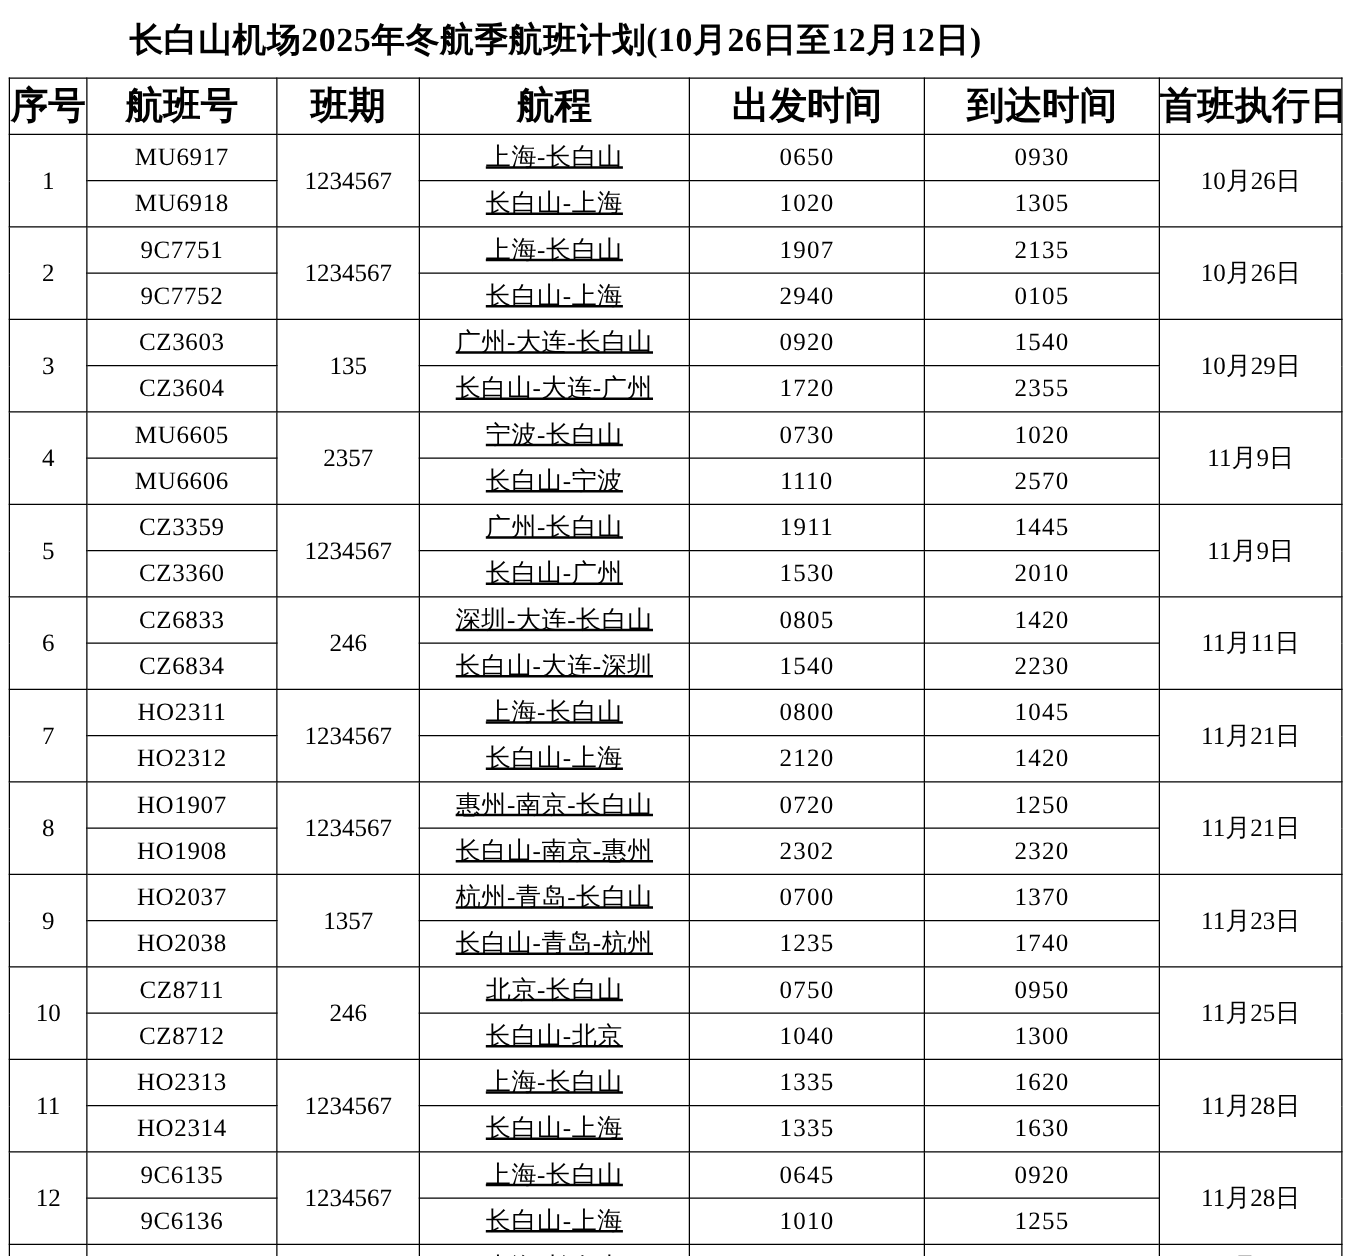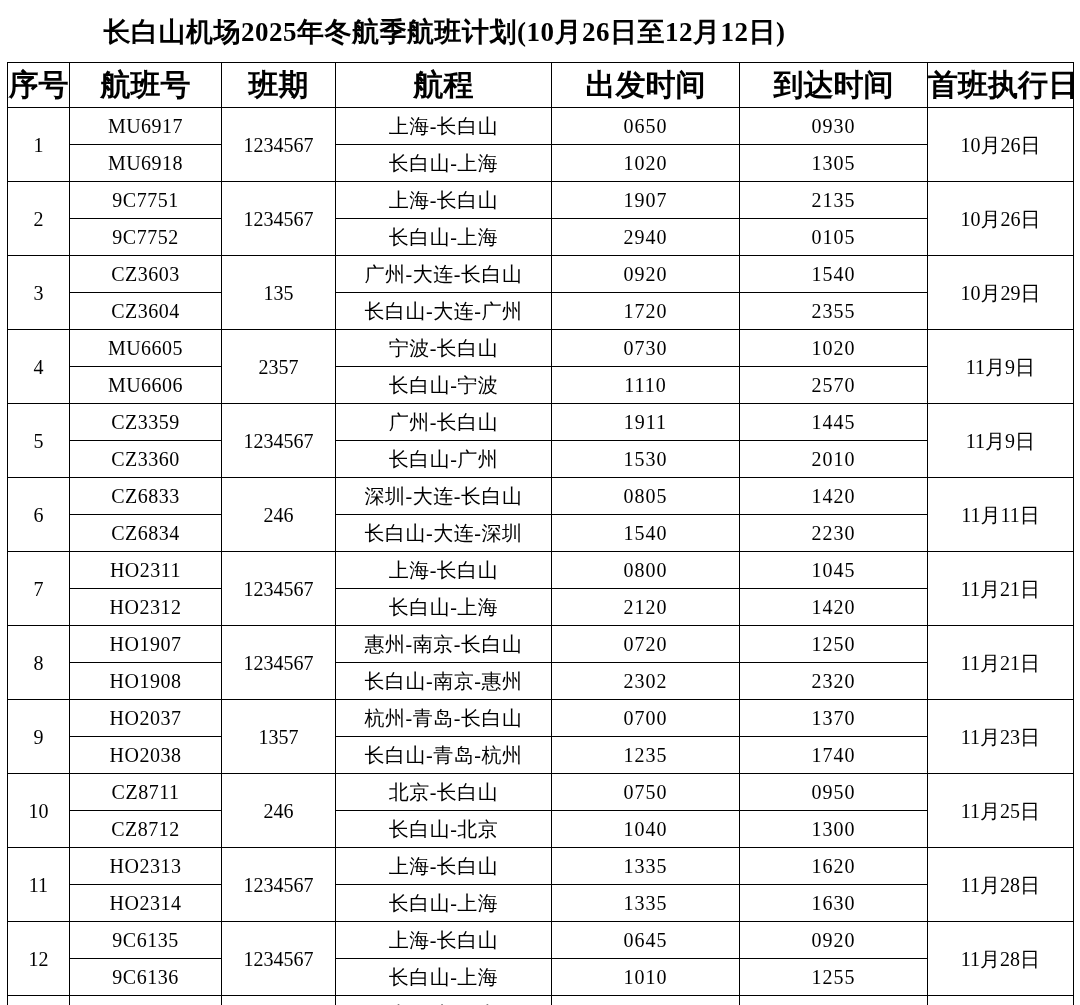--- a/index.html
+++ b/index.html
@@ -62,20 +62,21 @@
   td.seq, td.period, td.firstday {
     font-size: 21px;
   }
   td.flightno {
     font-size: 21px;
     letter-spacing: 0.5px;
   }
   td.route {
     font-size: 21px;
     letter-spacing: 0.5px;
+    text-decoration: underline;
   }
   td.time {
     font-size: 21px;
     letter-spacing: 1px;
   }
 </style>
 </head>
 <body>
 
 <div class="sheet">

